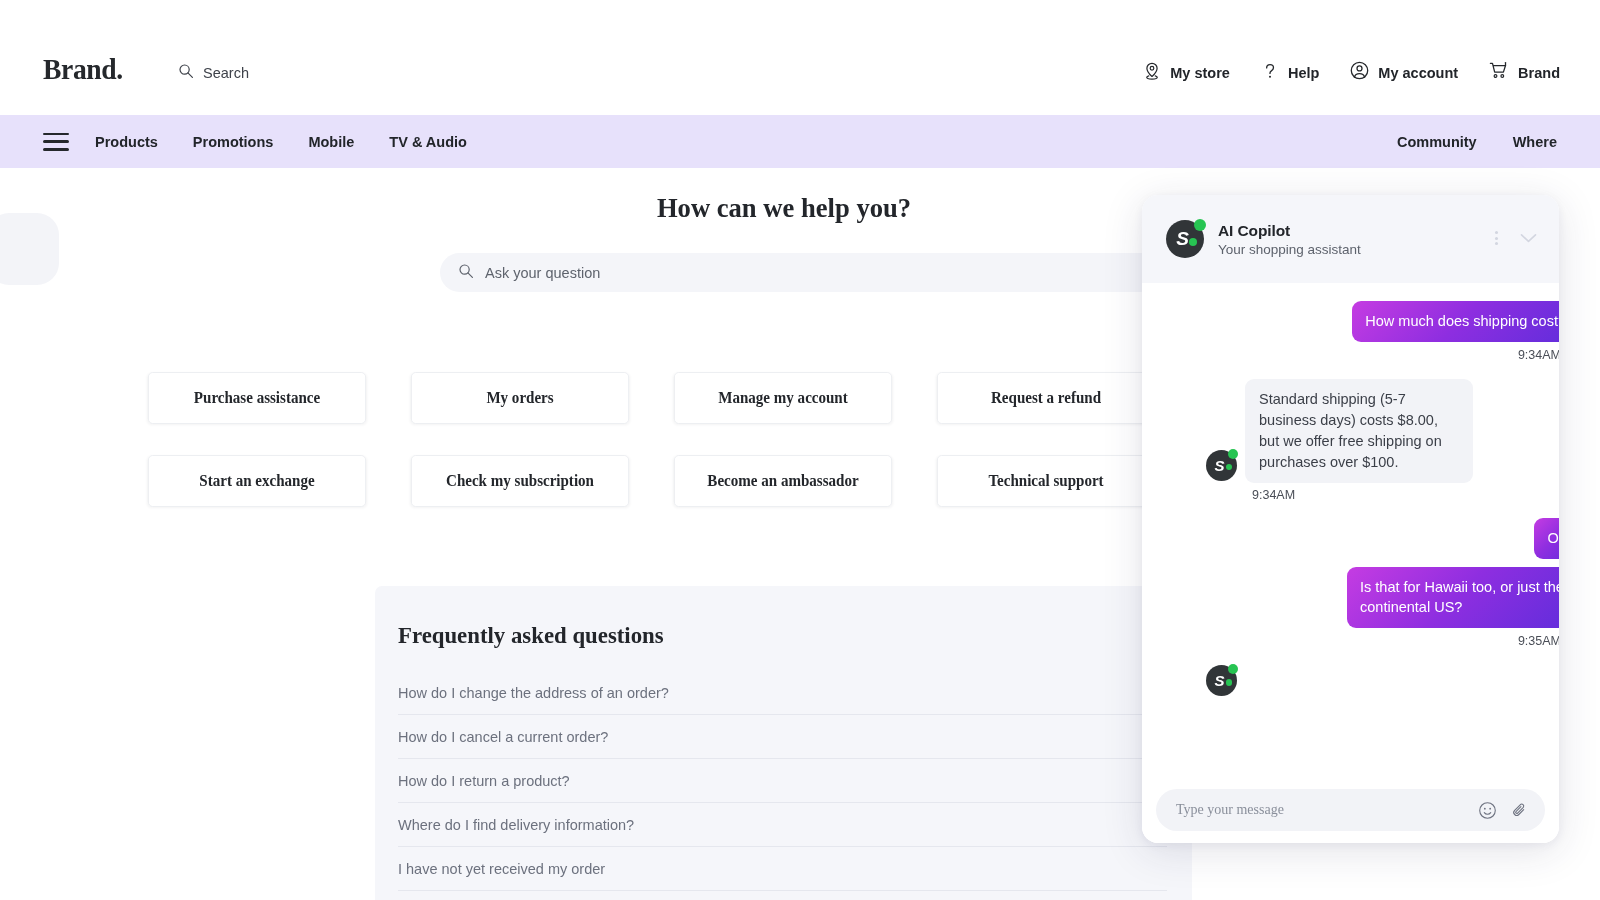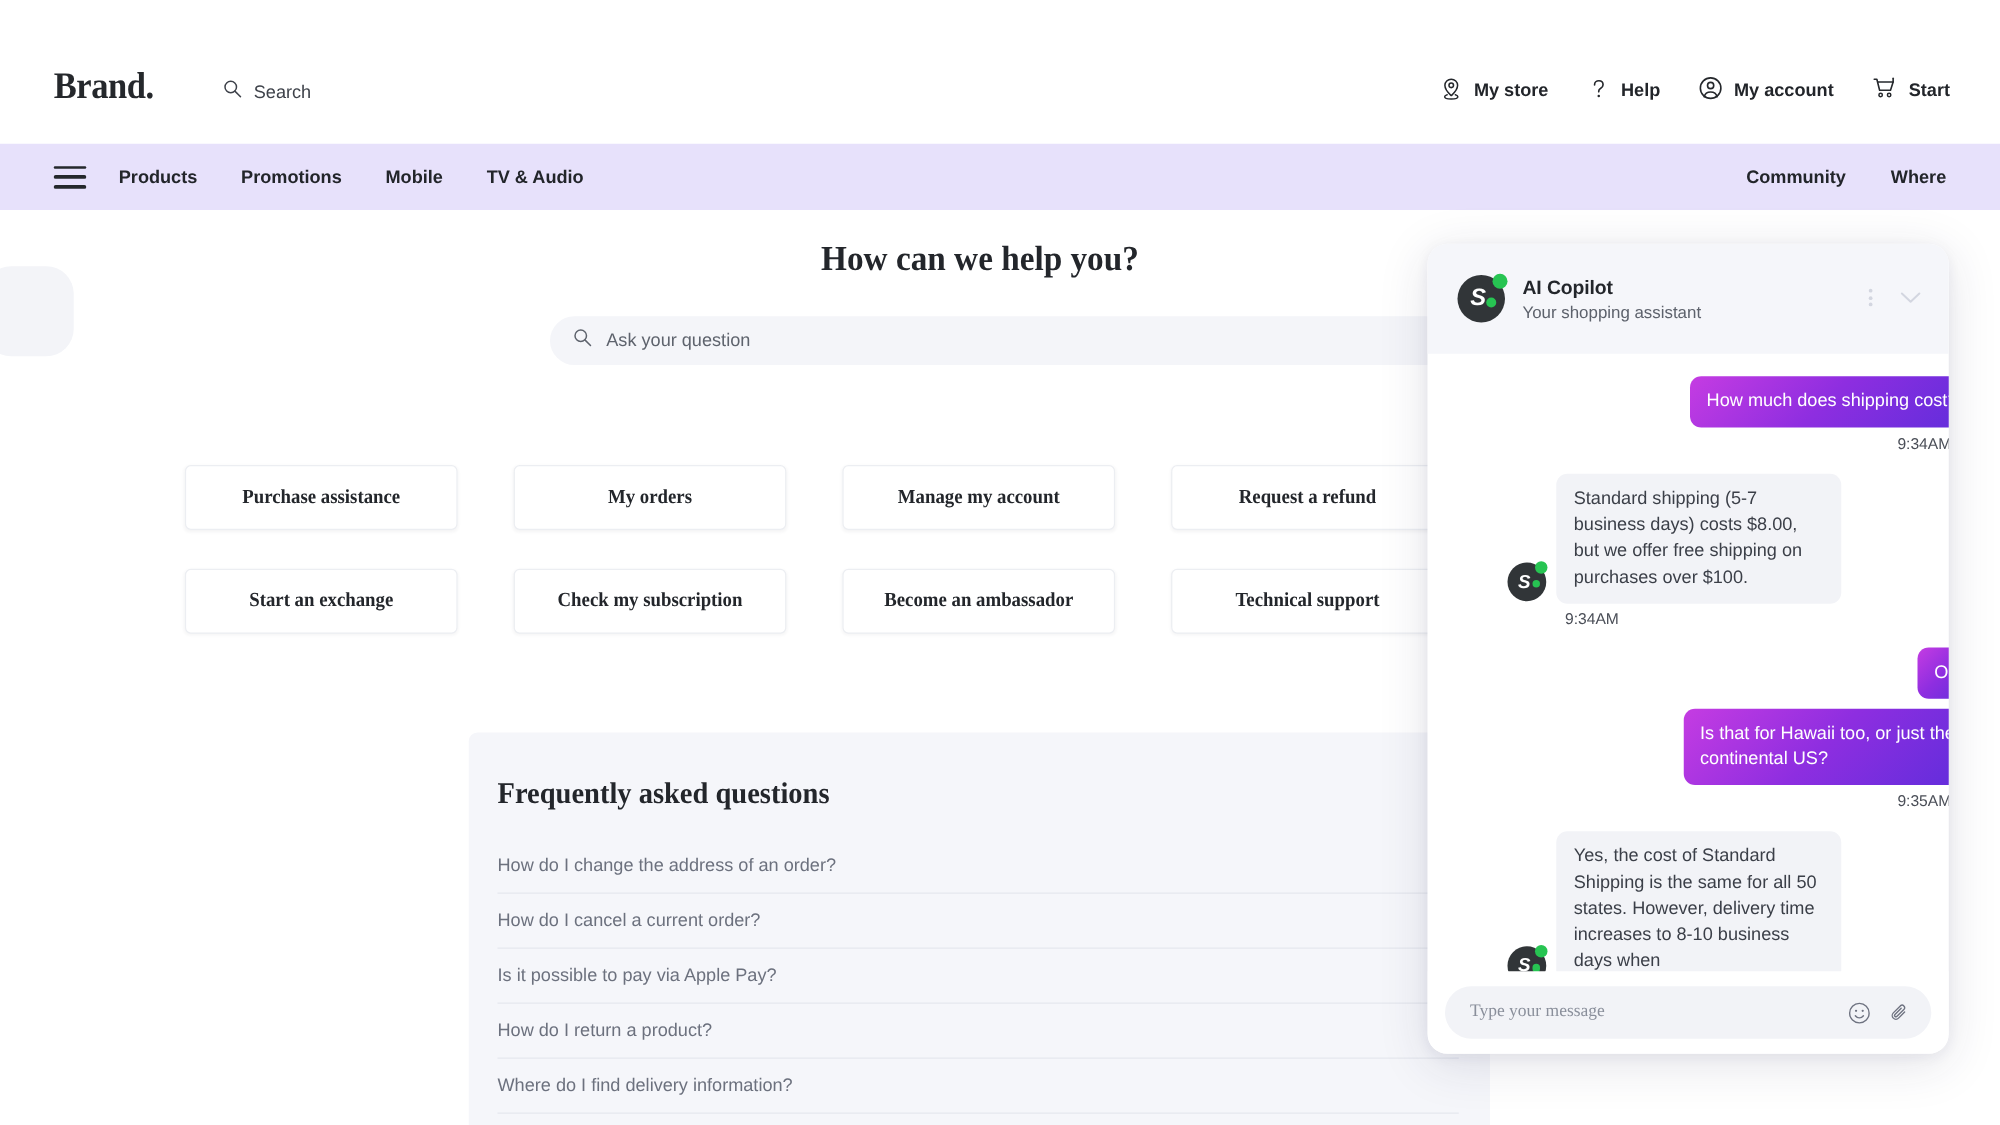--- a/index.html
+++ b/index.html
@@ -478,21 +478,21 @@
 
       <div class="hr-item">
         <span>
           <svg width="22" height="21" viewBox="0 0 24 22" fill="none">
             <path d="M2.6 3.2h2.3l2.4 9.6h9.5l2.3-7.2H6.2" stroke="#25282c" stroke-width="1.4" stroke-linecap="round" stroke-linejoin="round"></path>
             <path d="M19.1 5.6V2.4" stroke="#25282c" stroke-width="1.4" stroke-linecap="round"></path>
             <circle cx="8.2" cy="17" r="1.5" stroke="#25282c" stroke-width="1.3"></circle>
             <circle cx="15.6" cy="17" r="1.5" stroke="#25282c" stroke-width="1.3"></circle>
           </svg>
         </span>
-        <span class="label">Start</span>
+        <span class="label">Brand</span>
       </div>
 
     </div>
   </div>
 
   <div class="navbar">
     <div class="burger">
       <span></span>
         <span></span>
         <span></span>
@@ -529,21 +529,20 @@
     <div class="card">Start an exchange</div>
     <div class="card">Check my subscription</div>
     <div class="card">Become an ambassador</div>
     <div class="card">Technical support</div>
   </div>
 
   <div class="faq">
     <div class="faq-title">Frequently asked questions</div>
     <div class="faq-item">How do I change the address of an order?</div>
     <div class="faq-item">How do I cancel a current order?</div>
-    <div class="faq-item">Is it possible to pay via Apple Pay?</div>
     <div class="faq-item">How do I return a product?</div>
     <div class="faq-item">Where do I find delivery information?</div>
     <div class="faq-item">I have not yet received my order</div>
   </div>
 
   <div class="chat-blob"></div>
 
   <div class="chat">
 
     <div class="chat-header">
@@ -613,21 +612,20 @@
           </svg>
         </span>
       </div>
 
       <div class="msg-row in">
         <div class="av-small">
           <div class="disc">S</div>
           <div class="dot-big"></div>
           <div class="dot-small"></div>
         </div>
-        <div class="bubble-in">Yes, the cost of Standard Shipping is the same for all 50 states. However, delivery time increases to 8-10 business days when</div>
       </div>
 
     </div>
 
     <div class="chat-footer">
       <div class="chat-input">
         <span class="ph">Type your message</span>
         <span class="tools">
           <span class="icon-btn">
             <svg width="19" height="19" viewBox="0 0 20 20" fill="none">

